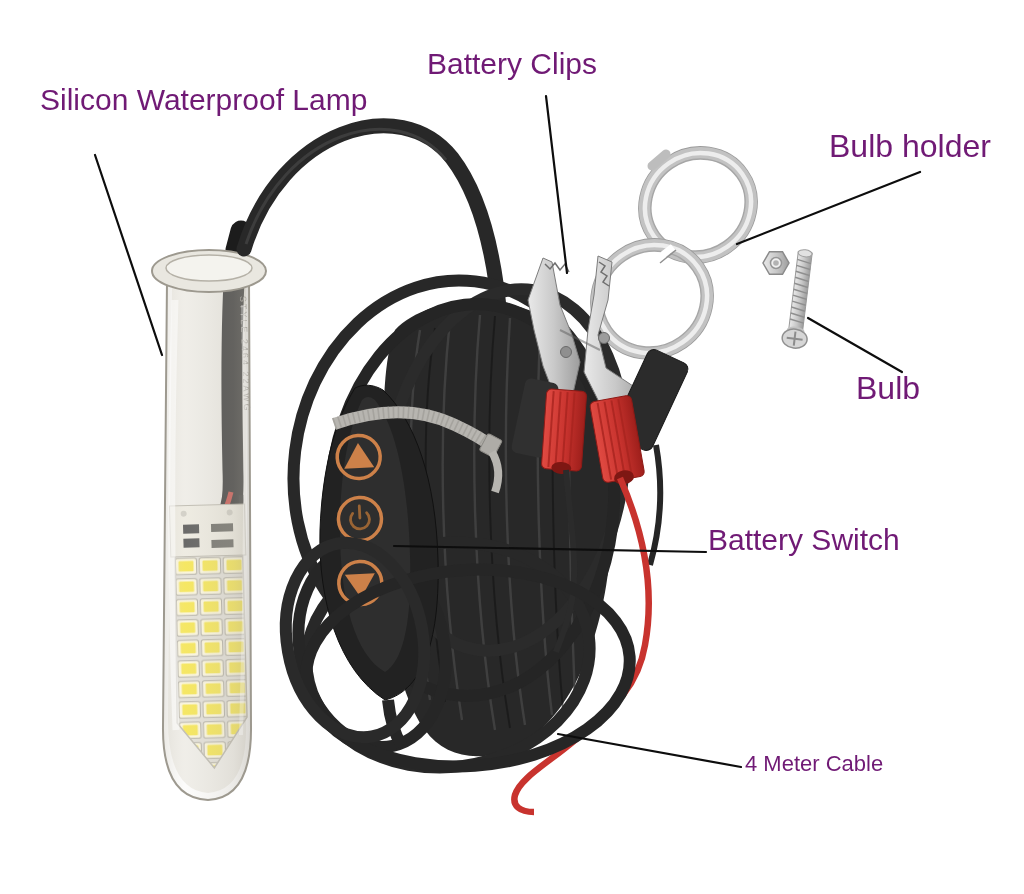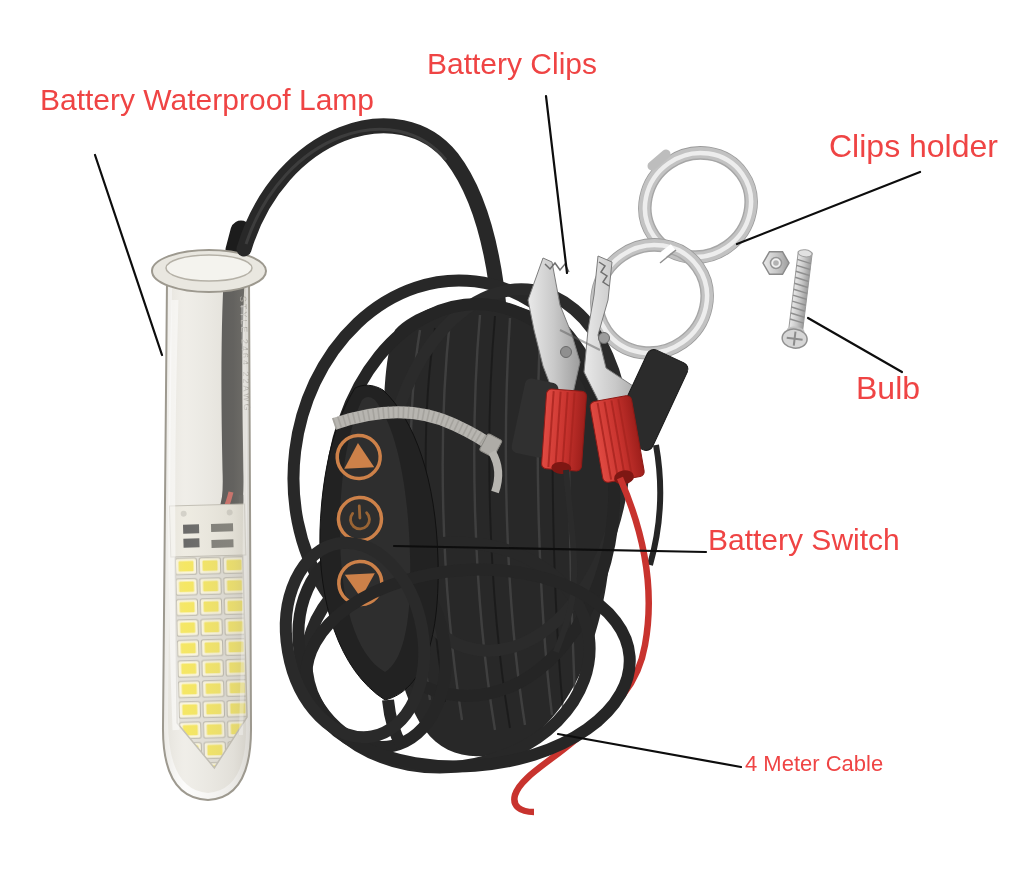--- a/index.html
+++ b/index.html
@@ -1,19 +1,19 @@
 <!DOCTYPE html>
 <html><head>
 <meta charset="utf-8">
 <style>
   html,body{margin:0;padding:0;background:#ffffff;}
   .stage{position:relative;width:1024px;height:894px;background:#ffffff;overflow:hidden;
          font-family:"Liberation Sans", sans-serif;}
   .stage svg{position:absolute;left:0;top:0;}
-  .label{position:absolute;color:#ef4444;white-space:nowrap;line-height:1.05;
+  .label{position:absolute;color:#701a75;white-space:nowrap;line-height:1.05;
          font-family:"Liberation Sans", sans-serif;}
   .lbl-lamp{left:40px;top:84px;font-size:30px;}
   .lbl-clips{left:427px;top:48px;font-size:30px;}
   .lbl-holder{left:829px;top:130px;font-size:32px;}
   .lbl-screw{left:856px;top:372px;font-size:32px;}
   .lbl-switch{left:708px;top:524px;font-size:30px;}
   .lbl-cable{left:745px;top:752px;font-size:22px;}
 </style>
 </head>
 <body>
@@ -212,19 +212,19 @@
   <g stroke="#0d0d0d" stroke-width="2.2" stroke-linecap="round">
     <line x1="95" y1="155" x2="162" y2="355"></line>
     <line x1="546" y1="96" x2="567" y2="273"></line>
     <line x1="920" y1="172" x2="737" y2="244"></line>
     <line x1="808" y1="318" x2="902" y2="372"></line>
     <line x1="394" y1="546" x2="706" y2="552"></line>
     <line x1="558" y1="734" x2="741" y2="767"></line>
   </g>
 </svg>
 
-  <div class="label lbl-lamp">Battery Waterproof Lamp</div>
+  <div class="label lbl-lamp">Silicon Waterproof Lamp</div>
   <div class="label lbl-clips">Battery Clips</div>
-  <div class="label lbl-holder">Clips holder</div>
+  <div class="label lbl-holder">Bulb holder</div>
   <div class="label lbl-screw">Bulb</div>
   <div class="label lbl-switch">Battery Switch</div>
   <div class="label lbl-cable">4 Meter Cable</div>
 </div>
 
 </body></html>

